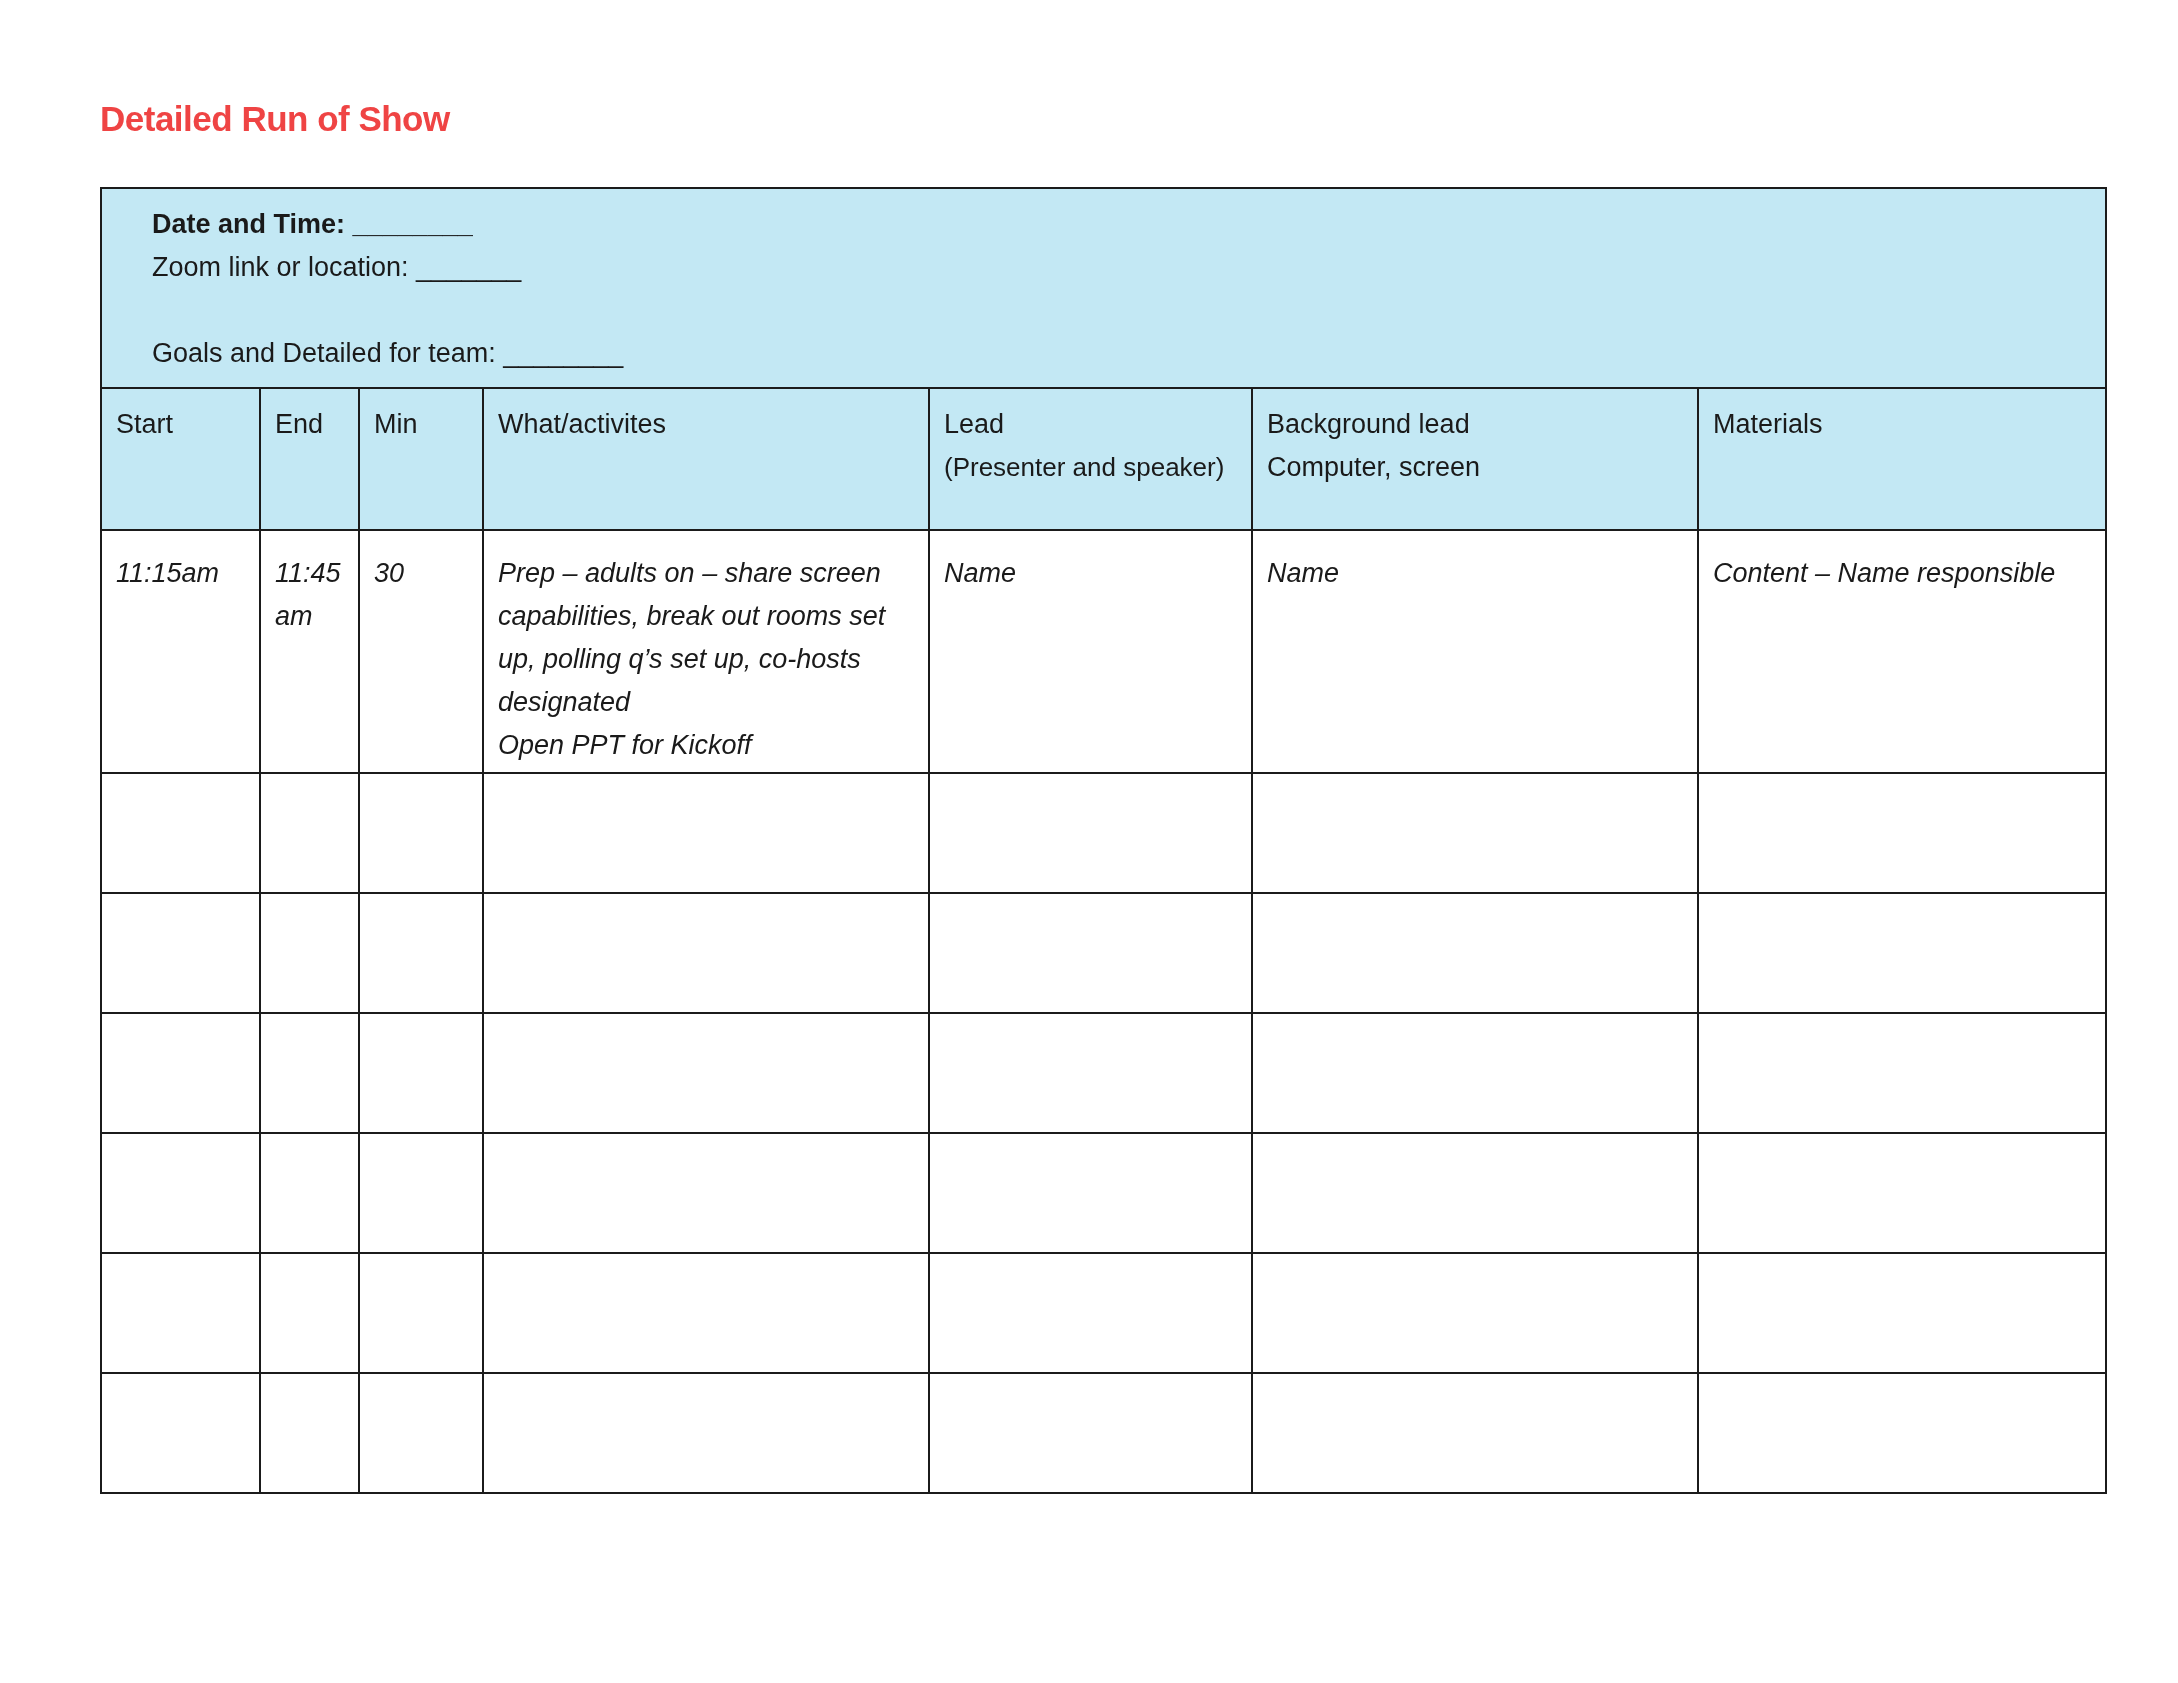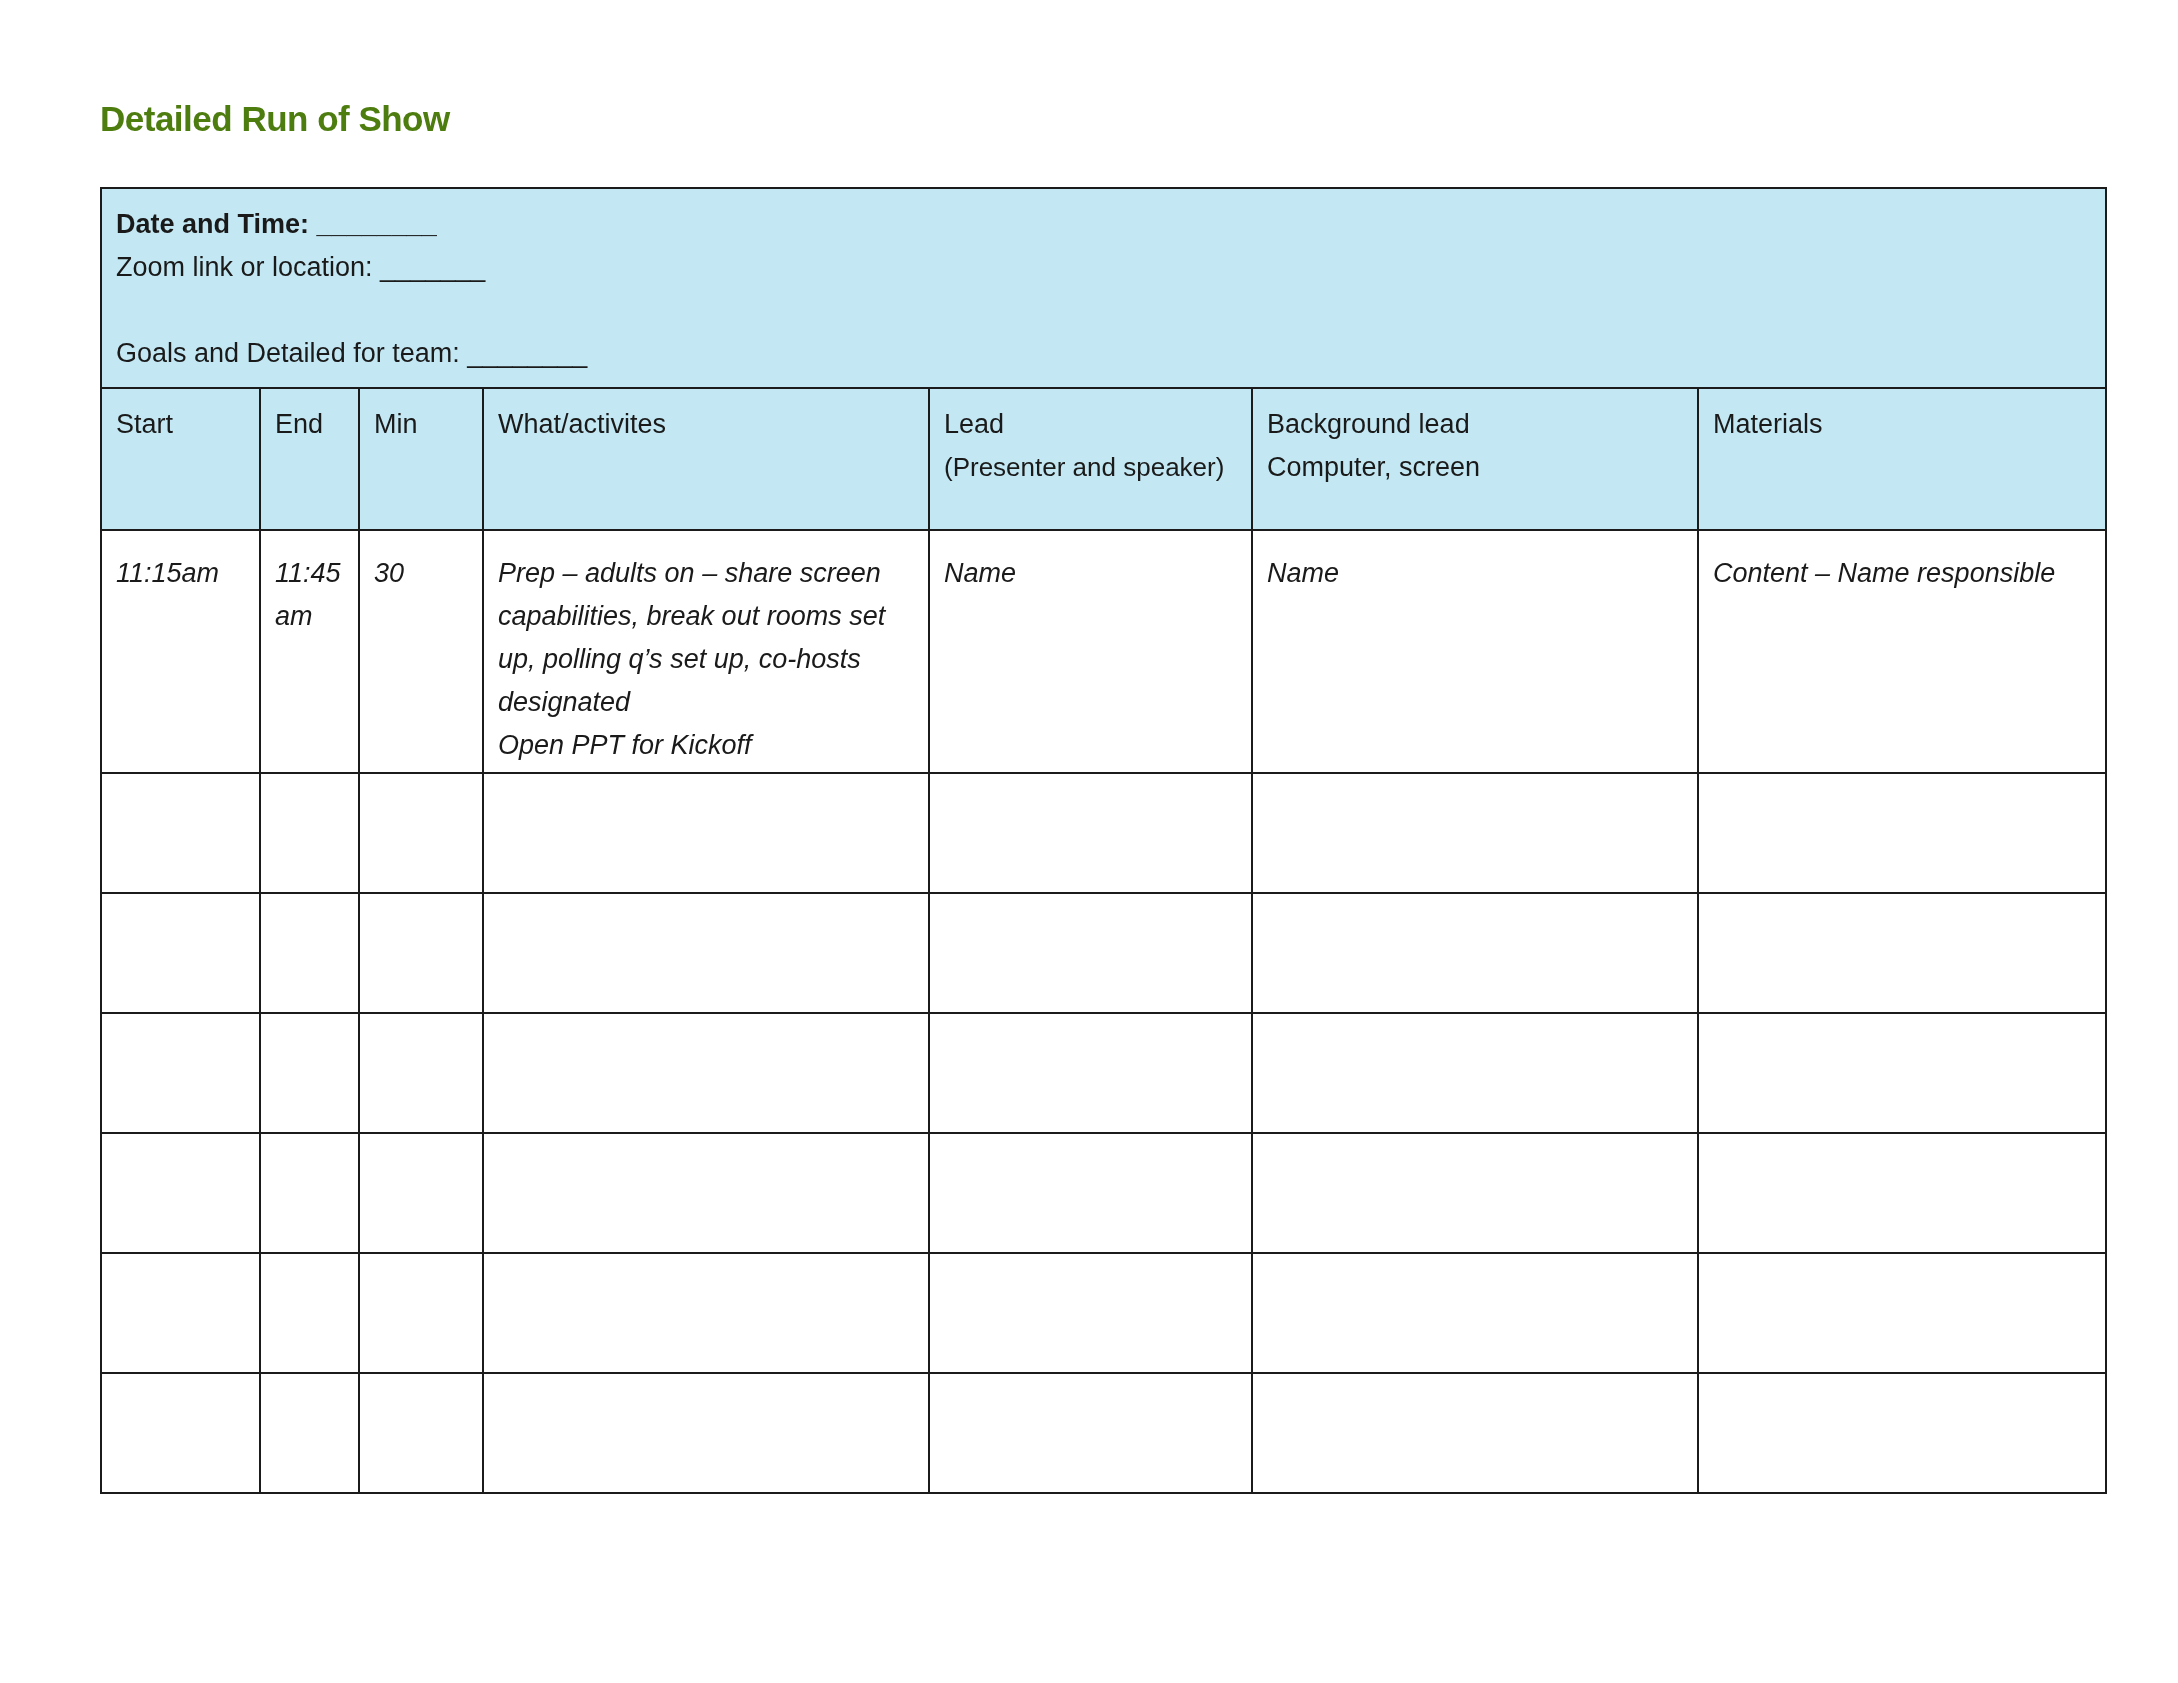--- a/index.html
+++ b/index.html
@@ -1,25 +1,25 @@
 <!DOCTYPE html>
 <html><head>
 <meta charset="utf-8">
 <style>
   html, body { margin:0; padding:0; background:#ffffff; }
   body { width:2178px; height:1683px; position:relative; overflow:hidden;
          font-family:"Liberation Sans", "DejaVu Sans", sans-serif; color:#1a1a1a; }
   .title { position:absolute; left:100px; top:99px; font-size:35px; font-weight:bold;
-           letter-spacing:-0.5px; color:#4d7c0f; }
+           letter-spacing:-0.5px; color:#ef4444; }
   .tbl { position:absolute; left:100px; top:187px; width:2004px;
          border-collapse:collapse; table-layout:fixed; }
   .tbl td { border:2.5px solid #1b1b1b; vertical-align:top; padding:0 14px;
             font-size:27px; line-height:43px; box-sizing:border-box; }
   .info td { background:#c3e8f4; height:200px; padding-top:14px; }
-  .info .line { display:block; }
+  .info .line { display:block;margin-left:36px; }
   .info .bold { font-weight:600; }
   .info .gap { height:43px; display:block; }
   .hdr td { background:#c3e8f4; height:142px; padding-top:14px; }
   .row1 td { height:243px; padding-top:21px; font-style:italic; }
   .row td { height:120px; }
 </style>
 </head>
 <body>
 
 <div class="title">Detailed Run of Show</div>

